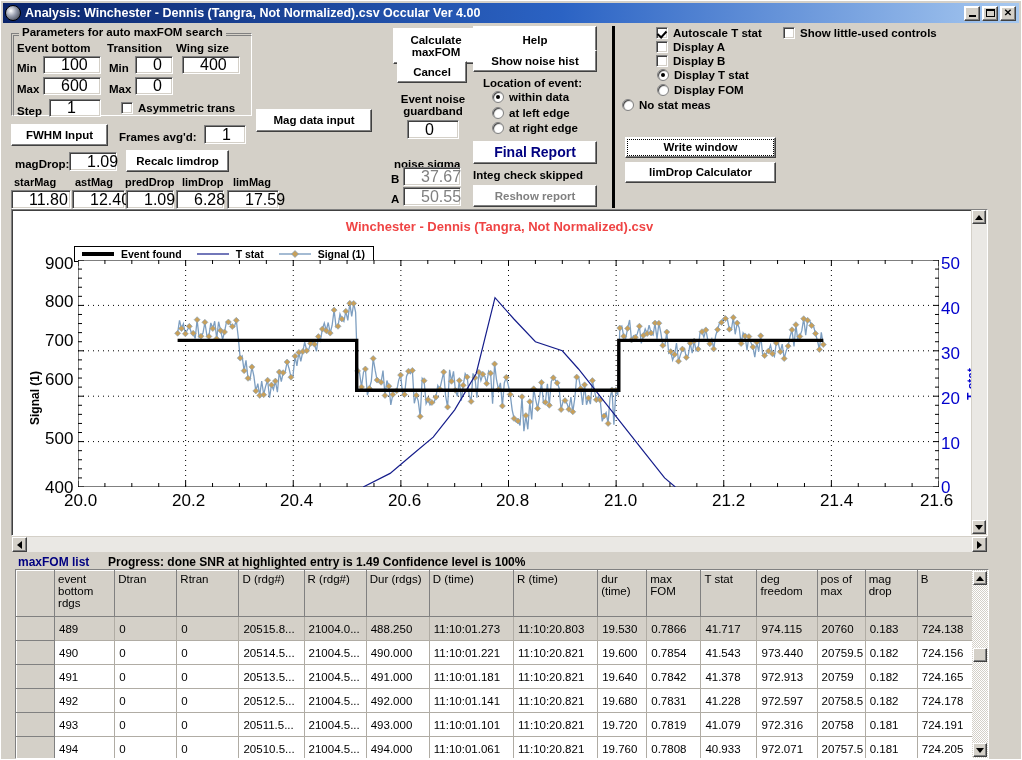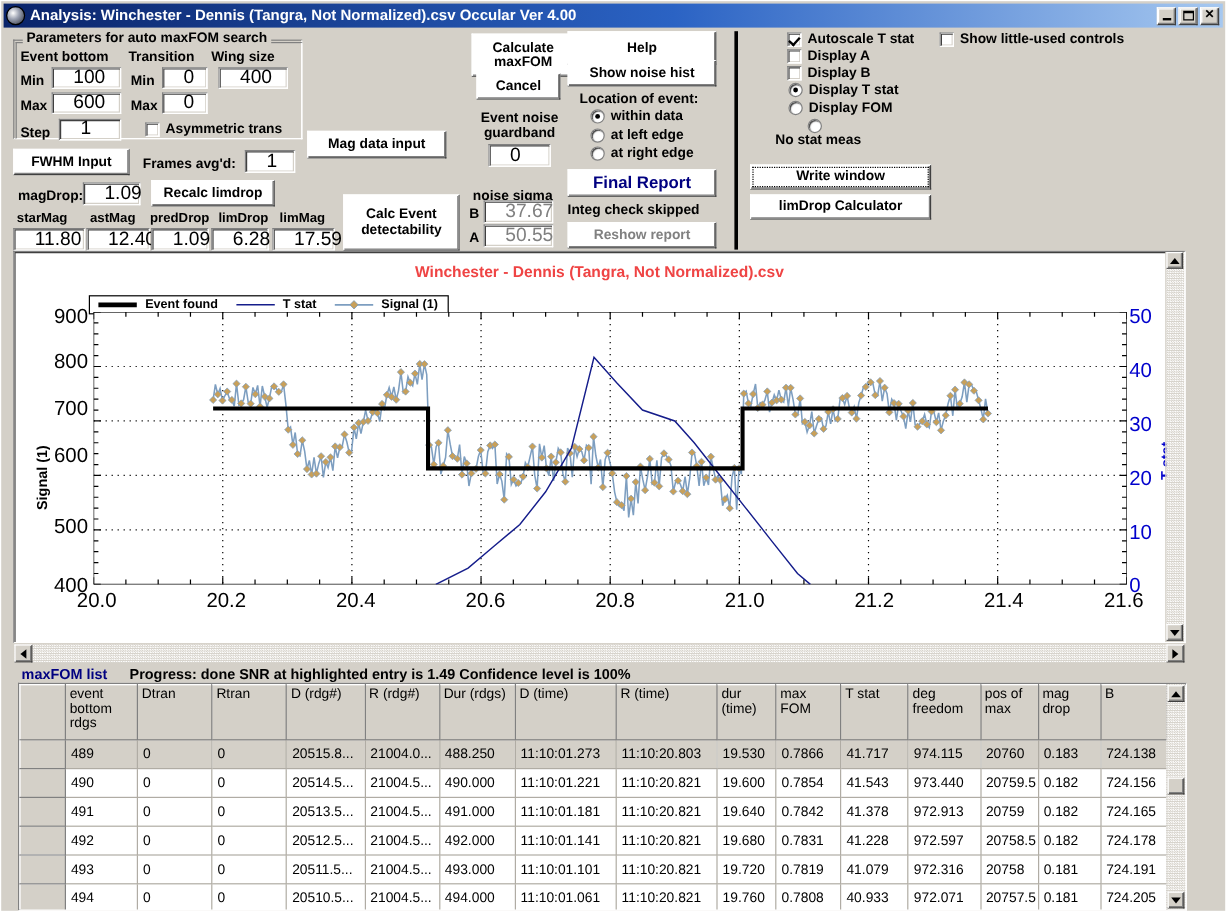--- a/index.html
+++ b/index.html
@@ -299,23 +299,20 @@
   <div class="lbl small" style="left:74px; top:175px;">astMag</div>
   <div class="field" style="left:71px; top:189px; width:53px; height:19px;">12.40</div>
   <div class="lbl small" style="left:124px; top:175px;">predDrop</div>
   <div class="field" style="left:125px; top:189px; width:48px; height:19px;">1.09</div>
   <div class="lbl small" style="left:181px; top:175px;">limDrop</div>
   <div class="field" style="left:175px; top:189px; width:48px; height:19px;">6.28</div>
   <div class="lbl small" style="left:232px; top:175px;">limMag</div>
   <div class="field" style="left:226px; top:189px; width:52px; height:19px;">17.59</div>
 
   <div class="btn" style="left:255px; top:108px; width:116px; height:23px;">Mag data input</div>
-  <div class="btn" style="left:285px; top:161px; width:97px; height:47px; flex-direction:column;">
-    <span style="white-space:pre-line; text-align:center;">Calc Event<br>detectability</span>
-  </div>
 
   <div class="btn" style="left:392px; top:27px; width:86px; height:36px;">
     <span style="white-space:pre-line;">Calculate<br>maxFOM</span>
   </div>
   <div class="btn" style="left:396px; top:60px; width:70px; height:22px;">Cancel</div>
 
   <div class="lbl" style="left:386px; top:92px; text-align:center; width:92px; white-space:pre-line;">Event noise<br>guardband</div>
   <div class="field" style="left:406px; top:119px; width:52px; height:19px;">0</div>
 
   <div class="lbl" style="left:393px; top:157px;">noise sigma</div>
@@ -360,21 +357,21 @@
     <span class="txt">Display B</span>
   </div>
   <div class="rad" style="left:656px; top:68px;">
     <span class="box on"></span>
     <span class="txt">Display T stat</span>
   </div>
   <div class="rad" style="left:656px; top:83px;">
     <span class="box"></span>
     <span class="txt">Display FOM</span>
   </div>
-  <div class="rad" style="left:640px; top:98px;flex-direction:column;">
+  <div class="rad" style="left:621px; top:98px;">
     <span class="box"></span>
     <span class="txt">No stat meas</span>
   </div>
   <div class="btn focus" style="left:624px; top:136px; width:151px; height:21px;">Write window</div>
   <div class="btn" style="left:624px; top:161px; width:151px; height:21px;">limDrop Calculator</div>
 
   <div class="chk" style="left:782px; top:26px;">
     <span class="box"></span>
     <span class="txt">Show little-used controls</span>
   </div>

